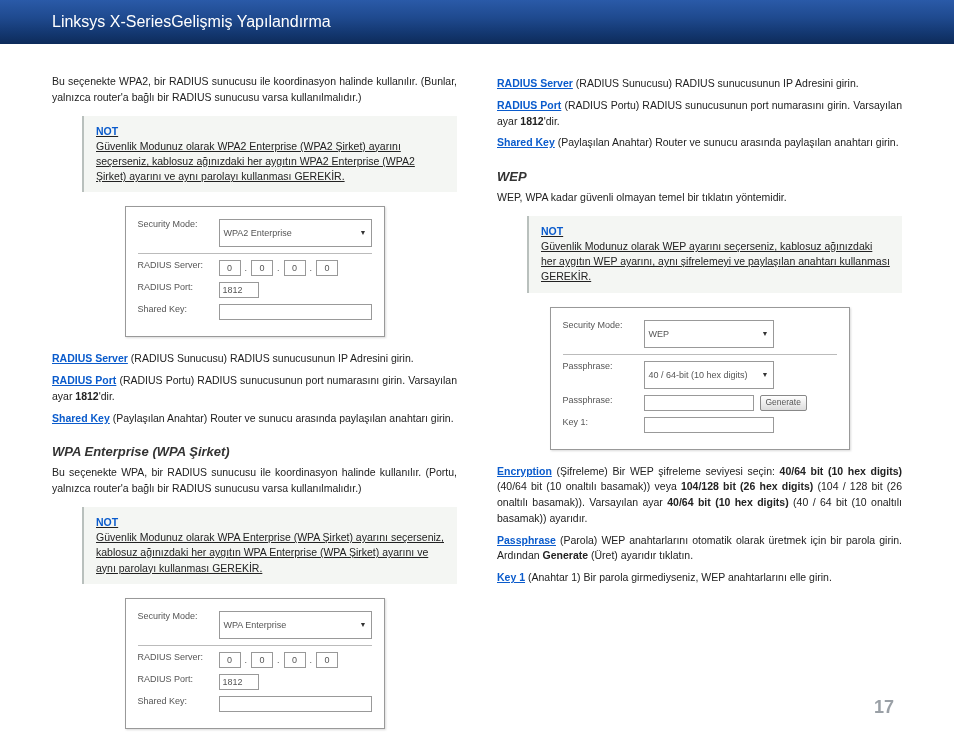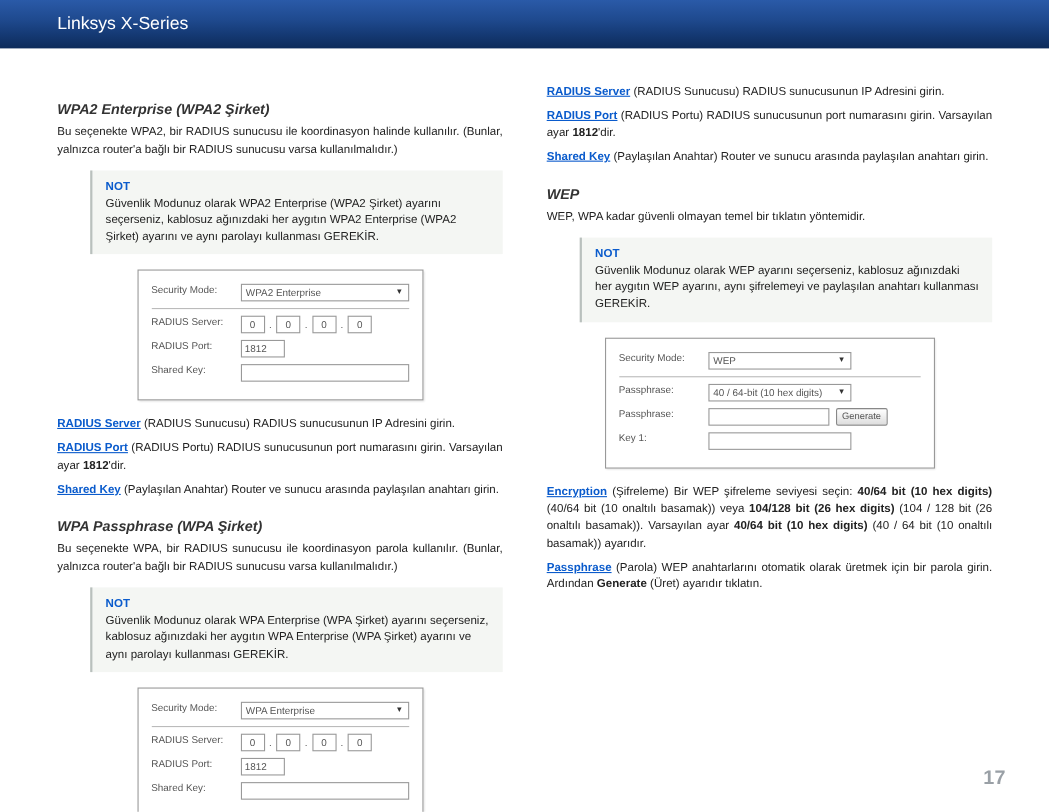--- a/index.html
+++ b/index.html
@@ -33,60 +33,61 @@
   .body-text { font-size: 10.5px; line-height: 1.5; text-align: justify; margin-bottom: 6px; }
   .term { color: #0a5bcc; font-weight: bold; text-decoration: underline; }
   .bold { font-weight: bold; }
   .note-box {
     border-left: 2px solid #b9c0bd;
     background: #f4f6f3;
     margin: 10px 0 14px 30px;
     padding: 8px 12px;
     font-size: 10.5px;
     line-height: 1.45;
+    text-decoration: underline;
   }
   .note-box .note-label { font-weight: bold; color: #0a5bcc; }
   .fig {
     border: 1px solid #999;
     background: #fff;
     margin: 14px auto 14px auto;
     padding: 12px 12px 10px 12px;
     width: 260px;
     font-size: 9px;
     color: #555;
     box-shadow: 1px 1px 2px rgba(0,0,0,0.15);
   }
   .fig-row { display:flex; margin-bottom:6px; gap:6px;}
   .fig-label { width: 75px; }
   .fig-select {
-    border:1px solid #999; background:#fff; height:16px; line-height:14px;
+    border:1px solid #999; background:#fff; height:28px; line-height:14px;
     padding: 0 4px; flex:1; position:relative; display:flex; align-items:center;
     justify-content:space-between;
   }
   .fig-select::after { content:"▼"; font-size:7px; color:#333; }
   .fig-input { border:1px solid #999; height:16px; width:40px; padding:0 3px; line-height:14px;}
   .fig-ip { display:flex; gap:4px; align-items:center;}
   .fig-ip .oct { border:1px solid #999; width:22px; height:16px; text-align:center; line-height:14px;}
   .fig-text { border:1px solid #999; height:16px; flex:1; }
   .fig hr { border:0; border-top:1px solid #bbb; margin:6px 0;}
   .btn-gen { border:1px solid #888; background:linear-gradient(#fff,#ddd); font-size:8.5px; padding:1px 5px; border-radius:2px;}
-  .page-num { position:absolute; bottom:20px; right:40px; font-size:18px; color:#9aa0a6; font-weight:600;margin-top:15px;}
+  .page-num { position:absolute; bottom:20px; right:60px; font-size:18px; color:#9aa0a6; font-weight:600;margin-top:15px;}
 </style>
 </head>
 <body>
 
 <div class="header">
   <span>Linksys X-Series</span>
+  <span>Gelişmiş Yapılandırma</span>
 </div>
 
 <div class="page">
 
   <div class="col">
 
-    <div class="section-title">WPA2 Enterprise (WPA2 Şirket)</div>
     <p class="body-text">Bu seçenekte WPA2, bir RADIUS sunucusu ile koordinasyon halinde kullanılır. (Bunlar, yalnızca router'a bağlı bir RADIUS sunucusu varsa kullanılmalıdır.)</p>
     <div class="note-box">
       <span class="note-label">NOT</span><br>
       <span>Güvenlik Modunuz olarak WPA2 Enterprise (WPA2 Şirket) ayarını seçerseniz, kablosuz ağınızdaki her aygıtın WPA2 Enterprise (WPA2 Şirket) ayarını ve aynı parolayı kullanması GEREKİR.</span>
     </div>
 
     <div class="fig">
       <div class="fig-row">
         <span class="fig-label">Security Mode:</span>
         <span class="fig-select">
@@ -110,22 +111,22 @@
       <div class="fig-row">
         <span class="fig-label">Shared Key:</span>
         <span class="fig-text"></span>
       </div>
     </div>
 
     <p class="body-text"><span class="term">RADIUS Server</span> <span>(RADIUS Sunucusu)  RADIUS sunucusunun IP Adresini girin.</span></p>
     <p class="body-text"><span class="term">RADIUS Port</span> <span>(RADIUS Portu) RADIUS sunucusunun port numarasını girin. Varsayılan ayar </span><span class="bold">1812</span><span>'dir.</span></p>
     <p class="body-text"><span class="term">Shared Key</span> <span>(Paylaşılan Anahtar) Router ve sunucu arasında paylaşılan anahtarı girin.</span></p>
 
-    <div class="section-title">WPA Passphrase (WPA Şirket)</div>
-    <p class="body-text">Bu seçenekte WPA, bir RADIUS sunucusu ile koordinasyon parola kullanılır. (Bunlar, yalnızca router'a bağlı bir RADIUS sunucusu varsa kullanılmalıdır.)</p>
+    <div class="section-title">WPA Enterprise (WPA Şirket)</div>
+    <p class="body-text">Bu seçenekte WPA, bir RADIUS sunucusu ile koordinasyon halinde kullanılır. (Portu, yalnızca router'a bağlı bir RADIUS sunucusu varsa kullanılmalıdır.)</p>
     <div class="note-box">
       <span class="note-label">NOT</span><br>
       <span>Güvenlik Modunuz olarak WPA Enterprise (WPA Şirket) ayarını seçerseniz, kablosuz ağınızdaki her aygıtın WPA Enterprise (WPA Şirket) ayarını ve aynı parolayı kullanması GEREKİR.</span>
     </div>
 
     <div class="fig">
       <div class="fig-row">
         <span class="fig-label">Security Mode:</span>
         <span class="fig-select">
             <span>WPA Enterprise</span>
@@ -189,16 +190,19 @@
       </div>
     </div>
 
     <p class="body-text">
       <span class="term">Encryption</span>
       <span>(Şifreleme) Bir WEP şifreleme seviyesi seçin: </span><span class="bold">40/64 bit (10 hex digits)</span> <span>(40/64 bit (10 onaltılı basamak)) veya </span><span class="bold">104/128 bit (26 hex digits)</span><span> (104 / 128 bit (26 onaltılı basamak)). Varsayılan ayar </span><span class="bold">40/64 bit (10 hex digits)</span><span> (40 / 64 bit (10 onaltılı basamak)) ayarıdır.</span>
     </p>
     <p class="body-text">
       <span class="term">Passphrase</span> <span>(Parola)  WEP anahtarlarını otomatik olarak üretmek için bir parola girin. Ardından </span><span class="bold">Generate</span><span> (Üret) ayarıdır tıklatın.</span>
     </p>
+    <p class="body-text">
+      <span class="term">Key 1</span> <span>(Anahtar 1)  Bir parola girmediyseniz, WEP anahtarlarını elle girin.</span>
+    </p>
   </div>
 </div>
 
 <div class="page-num">17</div>
 
 </body></html>

